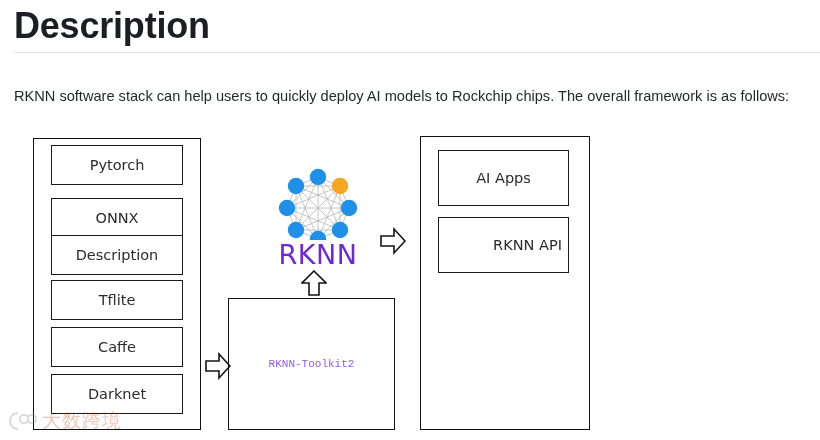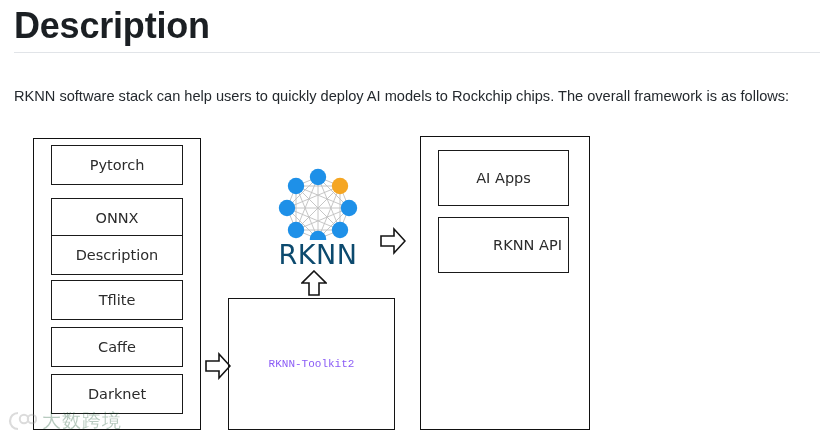--- a/index.html
+++ b/index.html
@@ -136,41 +136,41 @@
     position: absolute;
     left: 252px;
     top: 168px;
     width: 96px;
     height: 104px;
     text-align: center;
   }
   .logo-mark { width: 80px; height: 72px; display: block; margin: 0 auto; }
   .logo-text {
     font-size: 27px;
-    color: #0c4a6e;
+    color: #6d28d9;
     letter-spacing: 0.5px;
     line-height: 30px;
     font-family: "DejaVu Sans", sans-serif;
   }
 
   
   .watermark {
     position: absolute;
     left: 7px;
     top: 405px;
     width: 140px;
     height: 32px;
     opacity: 0.30;
     display: flex;
     align-items: center;
     gap: 5px;
   }
   .wm-text {
     font-size: 19px;
-    color: #14532d;
+    color: #c2410c;
     font-family: "DejaVu Sans", sans-serif;
     letter-spacing: 1px;
     white-space: nowrap;
   }
 </style>
 </head>
 <body>
 
 <div class="page-title">Description</div>
 <div class="title-rule"></div>

